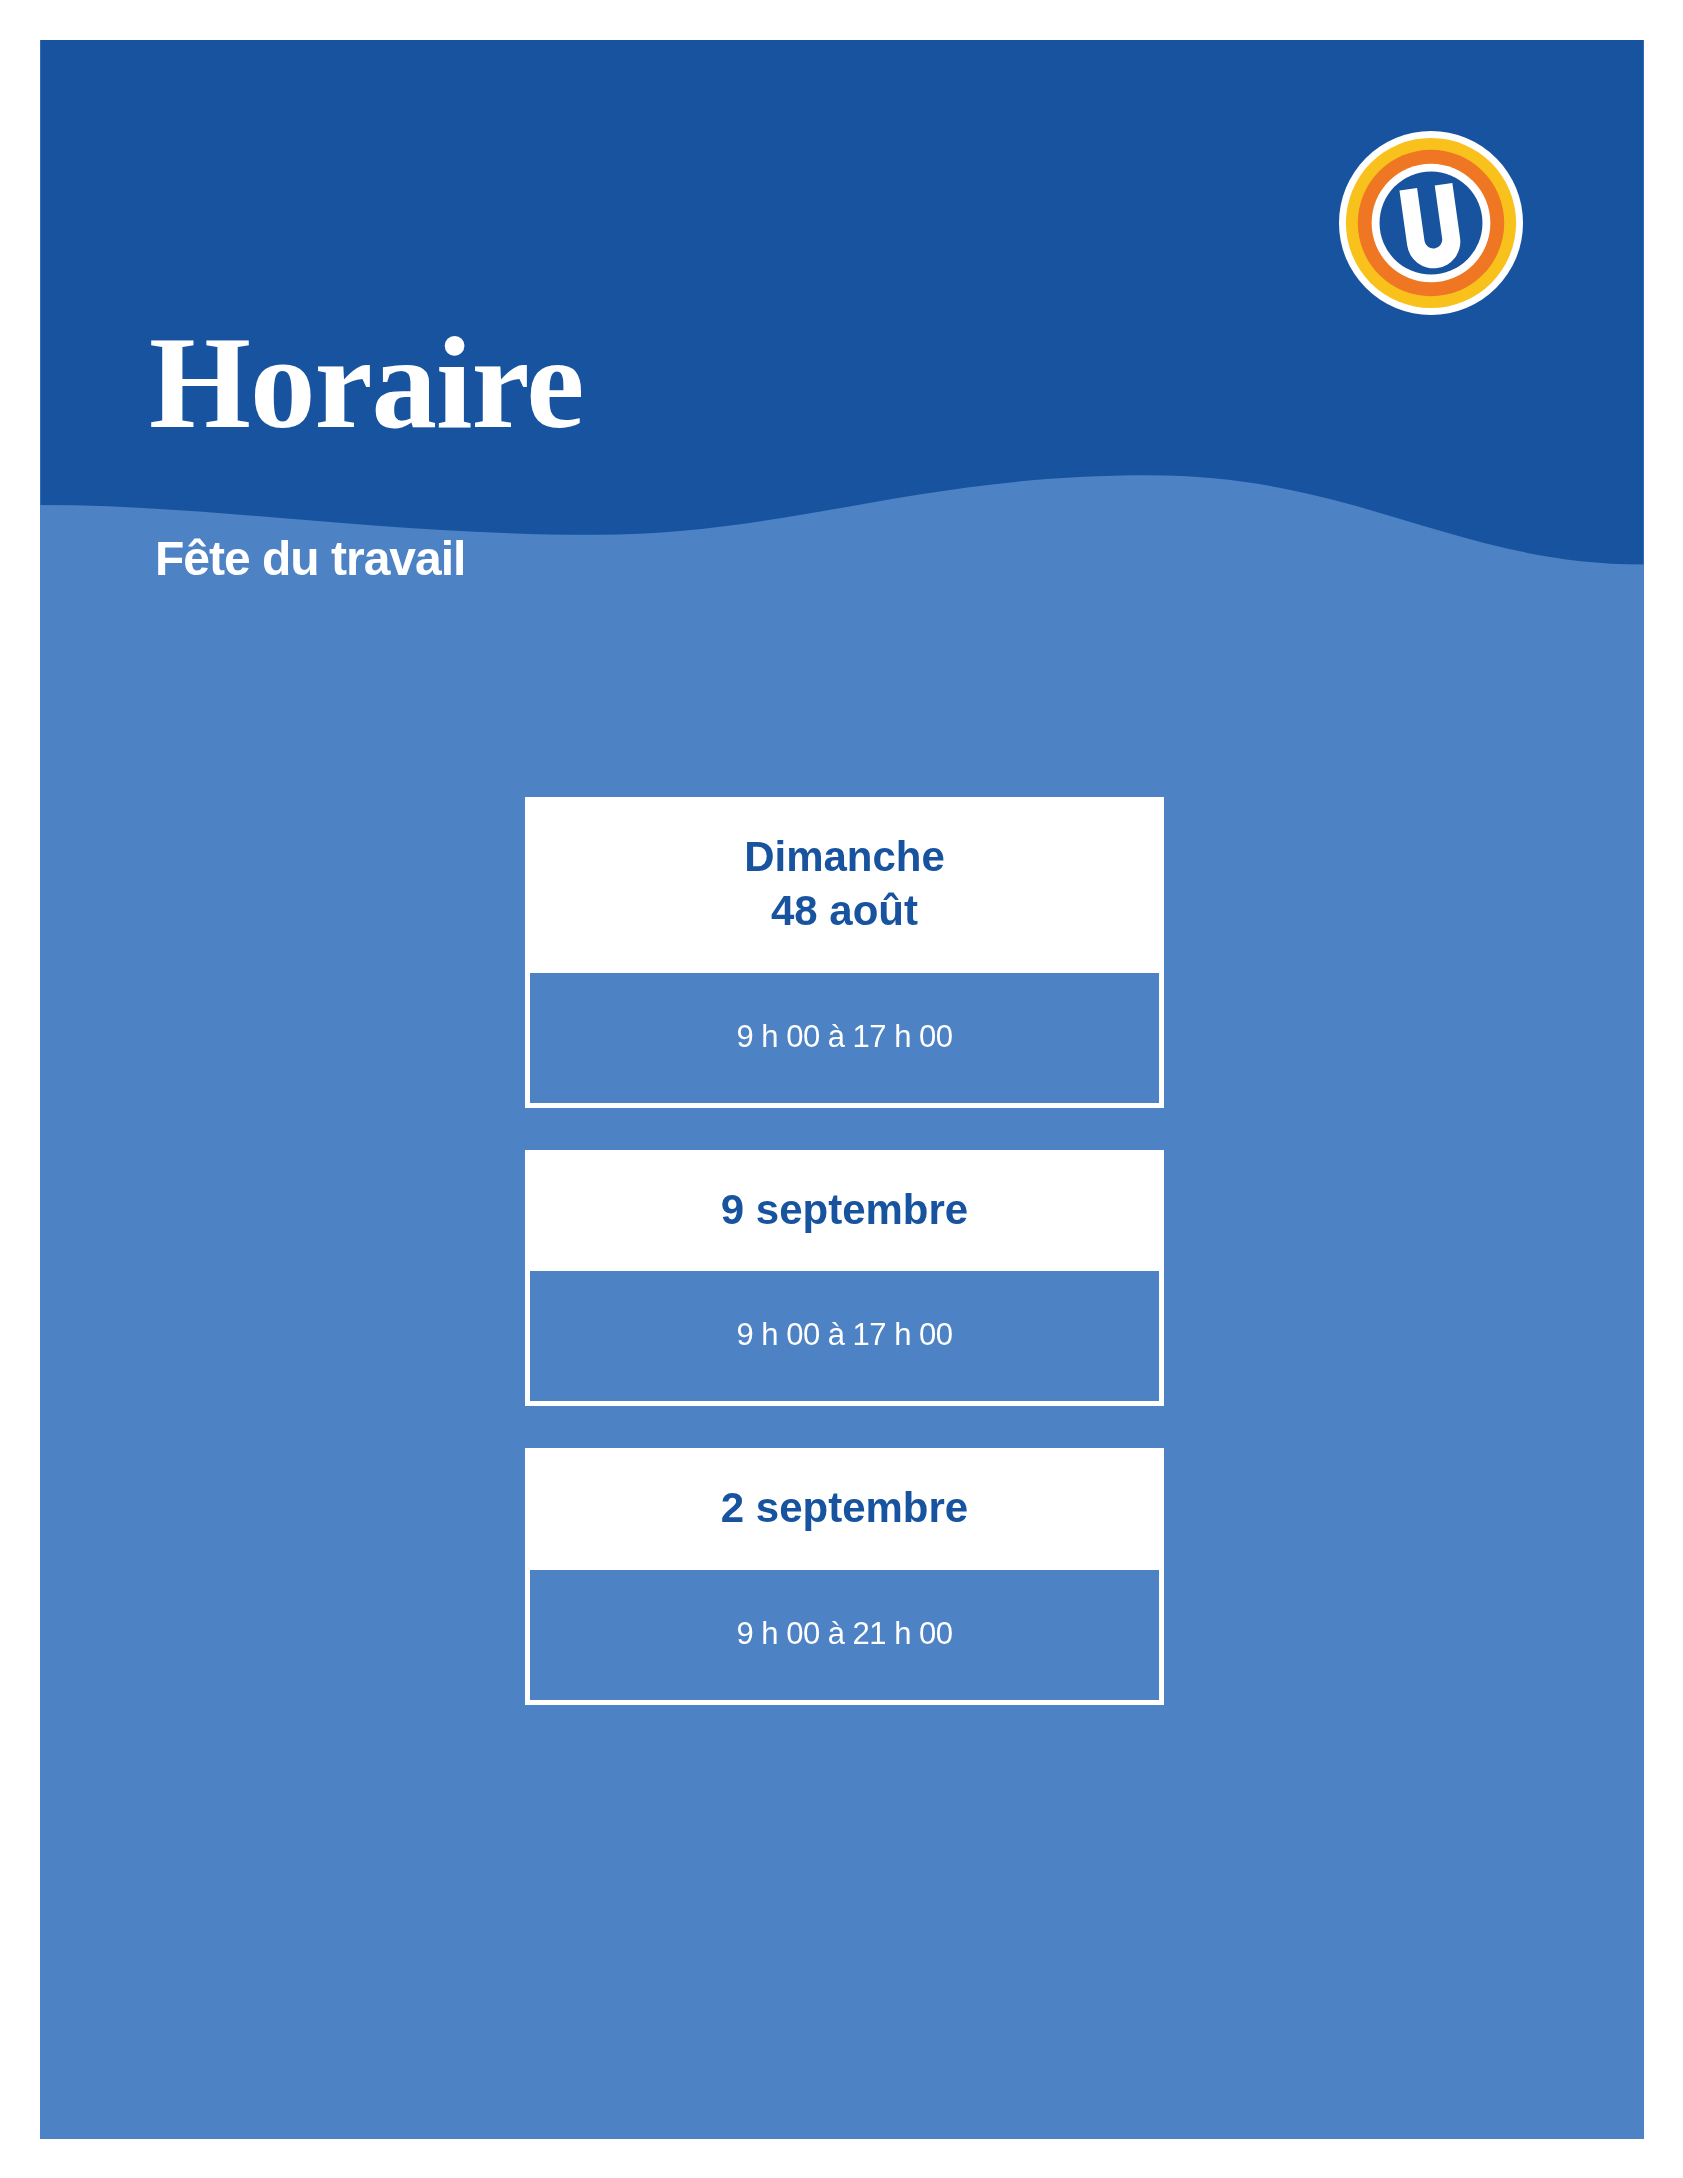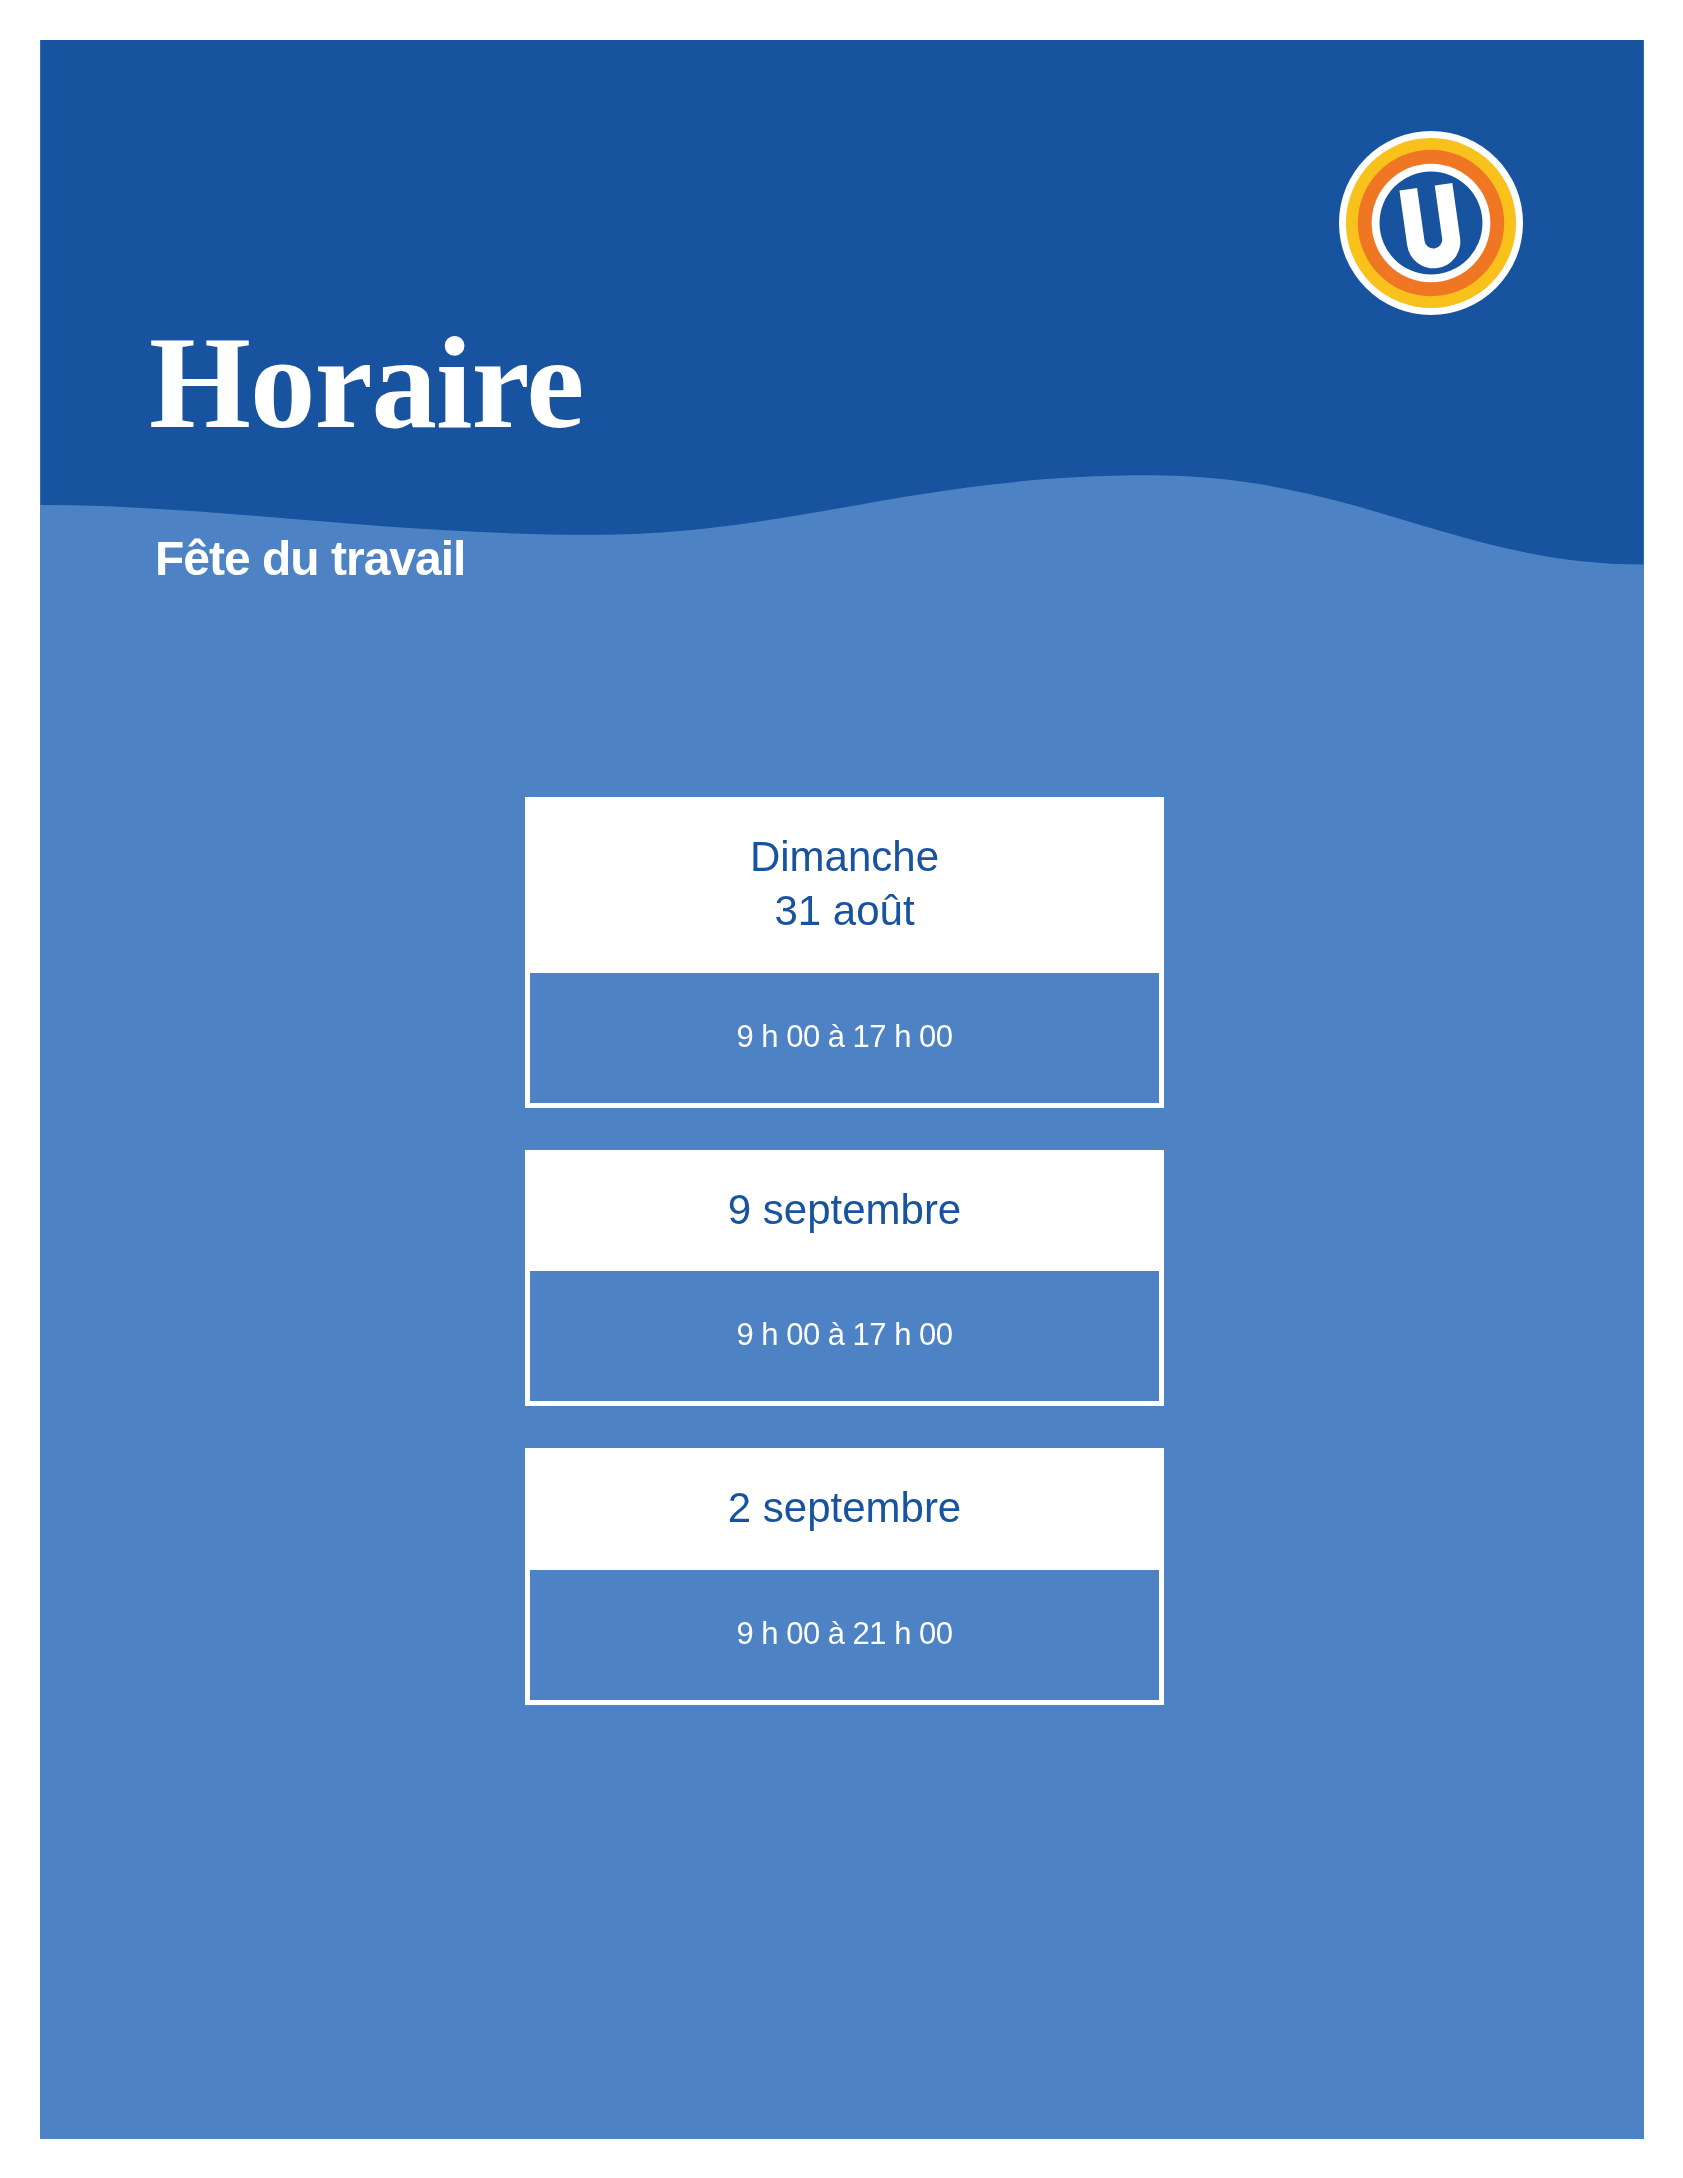--- a/index.html
+++ b/index.html
@@ -94,21 +94,21 @@
     background: #ffffff;
     box-sizing: border-box;
   }
   .card-day {
     background: #ffffff;
     color: #17539e;
     text-align: center;
     padding: 28px 10px 30px 10px;
     font-size: 42px;
     line-height: 1.28;
-    font-weight: 400;
+    font-weight: 700;
   }
   .card-day .dayname { display: block; }
   .card-day .daydate { display: block; }
   .card-hours {
     background: #4d82c4;
     color: #ffffff;
     text-align: center;
     padding: 46px 10px 48px 10px;
     font-size: 31px;
     font-weight: 400;
@@ -143,21 +143,21 @@
         <path d="M68 58 H86 V112 a9 9 0 0 0 18 0 V58 H122 V114 a27 27 0 0 1 -54 0 Z" fill="#ffffff"></path>
       </g>
     </svg>
   </div>
 
   <div class="cards">
 
     <div class="card">
       <div class="card-day">
         <span class="dayname">Dimanche</span>
-        <span class="daydate">31 août</span>
+        <span class="daydate">48 août</span>
       </div>
       <div class="card-hours">9 h 00 à 17 h 00</div>
     </div>
 
     <div class="card">
       <div class="card-day">
         <span class="daydate">9 septembre</span>
       </div>
       <div class="card-hours">9 h 00 à 17 h 00</div>
     </div>

